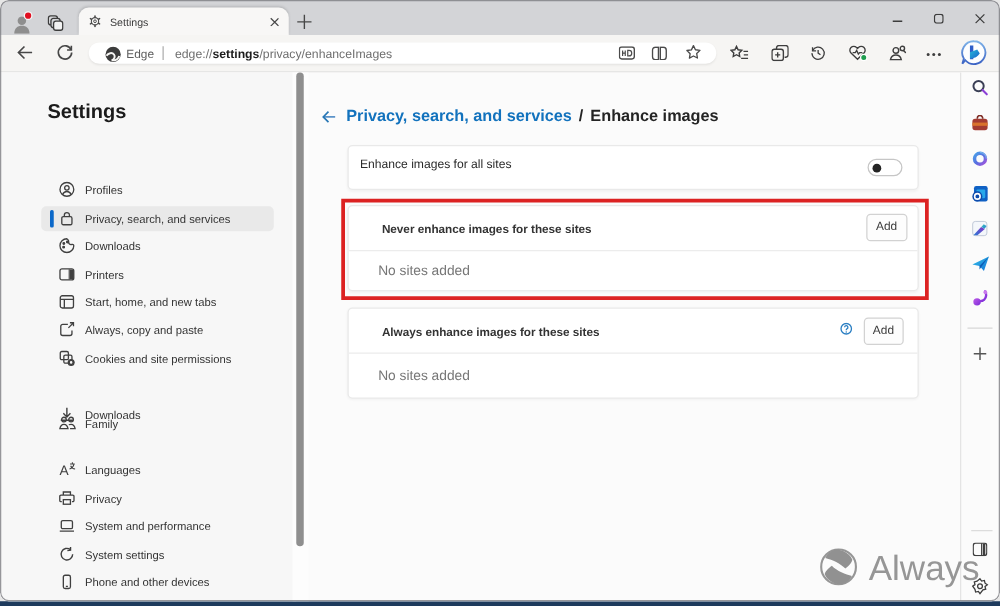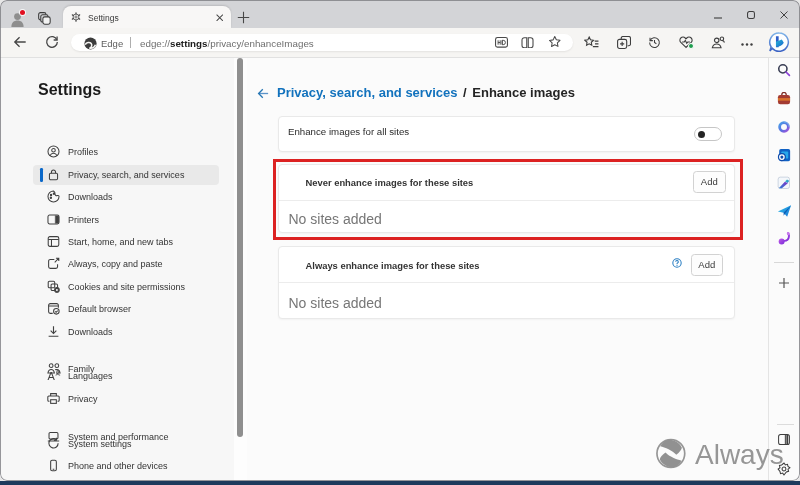--- a/index.html
+++ b/index.html
@@ -27,21 +27,21 @@
 .item{position:absolute;left:0;width:237px;height:22px}
 .item .txt{position:absolute;left:68px;top:6px;font-size:9px;color:#333}
 .item .icon{position:absolute;left:47px;top:4px;line-height:0}
 .sel-bg{position:absolute;left:33px;top:1px;width:186px;height:20px;background:#e9e9e9;border-radius:4px}
 .sel-bar{position:absolute;left:40px;top:4px;width:2.6px;height:14px;background:#0b68c9;border-radius:1.3px}
 .crumb{position:absolute;left:277px;top:85px;font-size:13px;font-weight:bold;color:#242424}
 .crumb .blue{color:#1272bd}
 .card{position:absolute;background:#fff;border:1px solid #e9e9e9;border-radius:4px;box-shadow:0 1px 2px rgba(0,0,0,.04)}
 .ct{position:absolute;left:9.5px;font-size:9.7px;color:#2b2b2b}
 .ctb{position:absolute;left:27px;font-size:9.4px;font-weight:bold;color:#333}
-.nosites{position:absolute;left:10px;font-size:14px;color:#767676}
+.nosites{position:absolute;left:24px;font-size:11px;color:#767676}
 .divline{position:absolute;left:0;width:100%;height:1px;background:#ececec}
 .addbtn{position:absolute;width:32.5px;height:22px;background:#fdfdfd;border:1px solid #d2d2d2;border-radius:3.5px;font-size:9.5px;color:#3a3a3a;text-align:center;line-height:19px}
 .redbox{position:absolute;left:272.8px;top:159.2px;width:469.8px;height:80.6px;border:3.2px solid #dc2222;z-index:20}
 .toggle{position:absolute;width:27.5px;height:14.5px;border:1.2px solid #c6c6c6;border-radius:8px;background:#fff}
 .knob{position:absolute;left:3px;top:2.9px;width:7.2px;height:7.2px;border-radius:50%;background:#242424}
 .neo{position:absolute;left:656px;top:438px;z-index:40;display:flex;align-items:flex-start;opacity:.85}
 .neotxt{font-size:28px;color:#858585;margin-left:9px;margin-top:3px;letter-spacing:0px;line-height:1}
 .railico{position:absolute;line-height:0}
 </style>
 </head>
@@ -271,37 +271,28 @@
       <div class="item" style="top:217.8px">
         <div class="icon"><svg width="13" height="13" viewBox="0 0 16 16" fill="none" stroke="#404040" stroke-width="1.3">
                 <rect x="1.5" y="1.5" width="8" height="8" rx="1.5"></rect>
                 <rect x="5" y="5" width="8" height="8" rx="1.5"></rect>
                 <circle cx="12.2" cy="12.2" r="2.8" fill="#f7f7f7"></circle>
                 <circle cx="12.2" cy="12.2" r="1.9"></circle>
                 <path d="M12.2 9.1v1M12.2 14.3v1M9.1 12.2h1M14.3 12.2h1"></path>
               </svg></div>
         <div class="txt">Cookies and site permissions</div>
       </div>
-      <div class="item" style="top:240.2px">
-        <div class="icon"><svg width="13" height="13" viewBox="0 0 16 16" fill="none" stroke="#404040" stroke-width="1.3">
-                <path d="M14 7V4a2 2 0 0 0-2-2H4a2 2 0 0 0-2 2v8a2 2 0 0 0 2 2h3"></path>
-                <path d="M2 5h12"></path>
-                <circle cx="11.5" cy="11.5" r="3.4"></circle>
-                <path d="M10 11.5l1.2 1.2 2-2.2"></path>
-              </svg></div>
-        <div class="txt">Default browser</div>
-      </div>
       <div class="item" style="top:262.6px">
         <div class="icon"><svg width="13" height="13" viewBox="0 0 16 16" fill="none" stroke="#404040" stroke-width="1.4">
                 <path d="M8 1.5v9M4.5 7L8 10.5 11.5 7"></path>
                 <path d="M2 13.8h12"></path>
               </svg></div>
         <div class="txt">Downloads</div>
       </div>
-      <div class="item" style="top:300px">
+      <div class="item" style="top:270px">
         <div class="icon"><svg width="14" height="13" viewBox="0 0 17 16" fill="none" stroke="#404040" stroke-width="1.3">
                 <circle cx="5" cy="4.5" r="2.3"></circle>
                 <circle cx="12" cy="4.5" r="2.3"></circle>
                 <path d="M1 13.5c.5-2.8 1.9-4.3 4-4.3s3.5 1.5 4 4.3zM9.8 9.6c.6-.3 1.4-.4 2.2-.4 2.1 0 3.5 1.5 4 4.3h-5"></path>
               </svg></div>
         <div class="txt">Family</div>
       </div>
       <div class="item" style="top:307.4px">
         <div class="icon"><svg width="14" height="13" viewBox="0 0 17 16">
                 <text x="0.5" y="13.5" font-size="13.5" fill="#404040" font-family="Liberation Sans">A</text>
@@ -310,21 +301,21 @@
         <div class="txt">Languages</div>
       </div>
       <div class="item" style="top:329.8px">
         <div class="icon"><svg width="13" height="13" viewBox="0 0 16 16" fill="none" stroke="#404040" stroke-width="1.3">
                 <path d="M4.5 5V2h7v3"></path>
                 <path d="M3 11.5H2.2A1.2 1.2 0 0 1 1 10.3V6.2A1.2 1.2 0 0 1 2.2 5h11.6A1.2 1.2 0 0 1 15 6.2v4.1a1.2 1.2 0 0 1-1.2 1.2H13"></path>
                 <rect x="4.5" y="9.5" width="7" height="4.5"></rect>
               </svg></div>
         <div class="txt">Privacy</div>
       </div>
-      <div class="item" style="top:368px">
+      <div class="item" style="top:352px">
         <div class="icon"><svg width="13" height="13" viewBox="0 0 16 16" fill="none" stroke="#404040" stroke-width="1.3">
                 <rect x="2.5" y="3" width="11" height="8" rx="1.5"></rect>
                 <path d="M1 13.5h14"></path>
               </svg></div>
         <div class="txt">System and performance</div>
       </div>
       <div class="item" style="top:374.6px">
         <div class="icon"><svg width="13" height="13" viewBox="0 0 16 16" fill="none" stroke="#404040" stroke-width="1.4">
                 <path d="M11.5 3.3 A 5.7 5.7 0 1 0 13.7 7.8"></path>
                 <path d="M11.6 0.8 L11.6 3.9 L8.5 4.2"></path>

